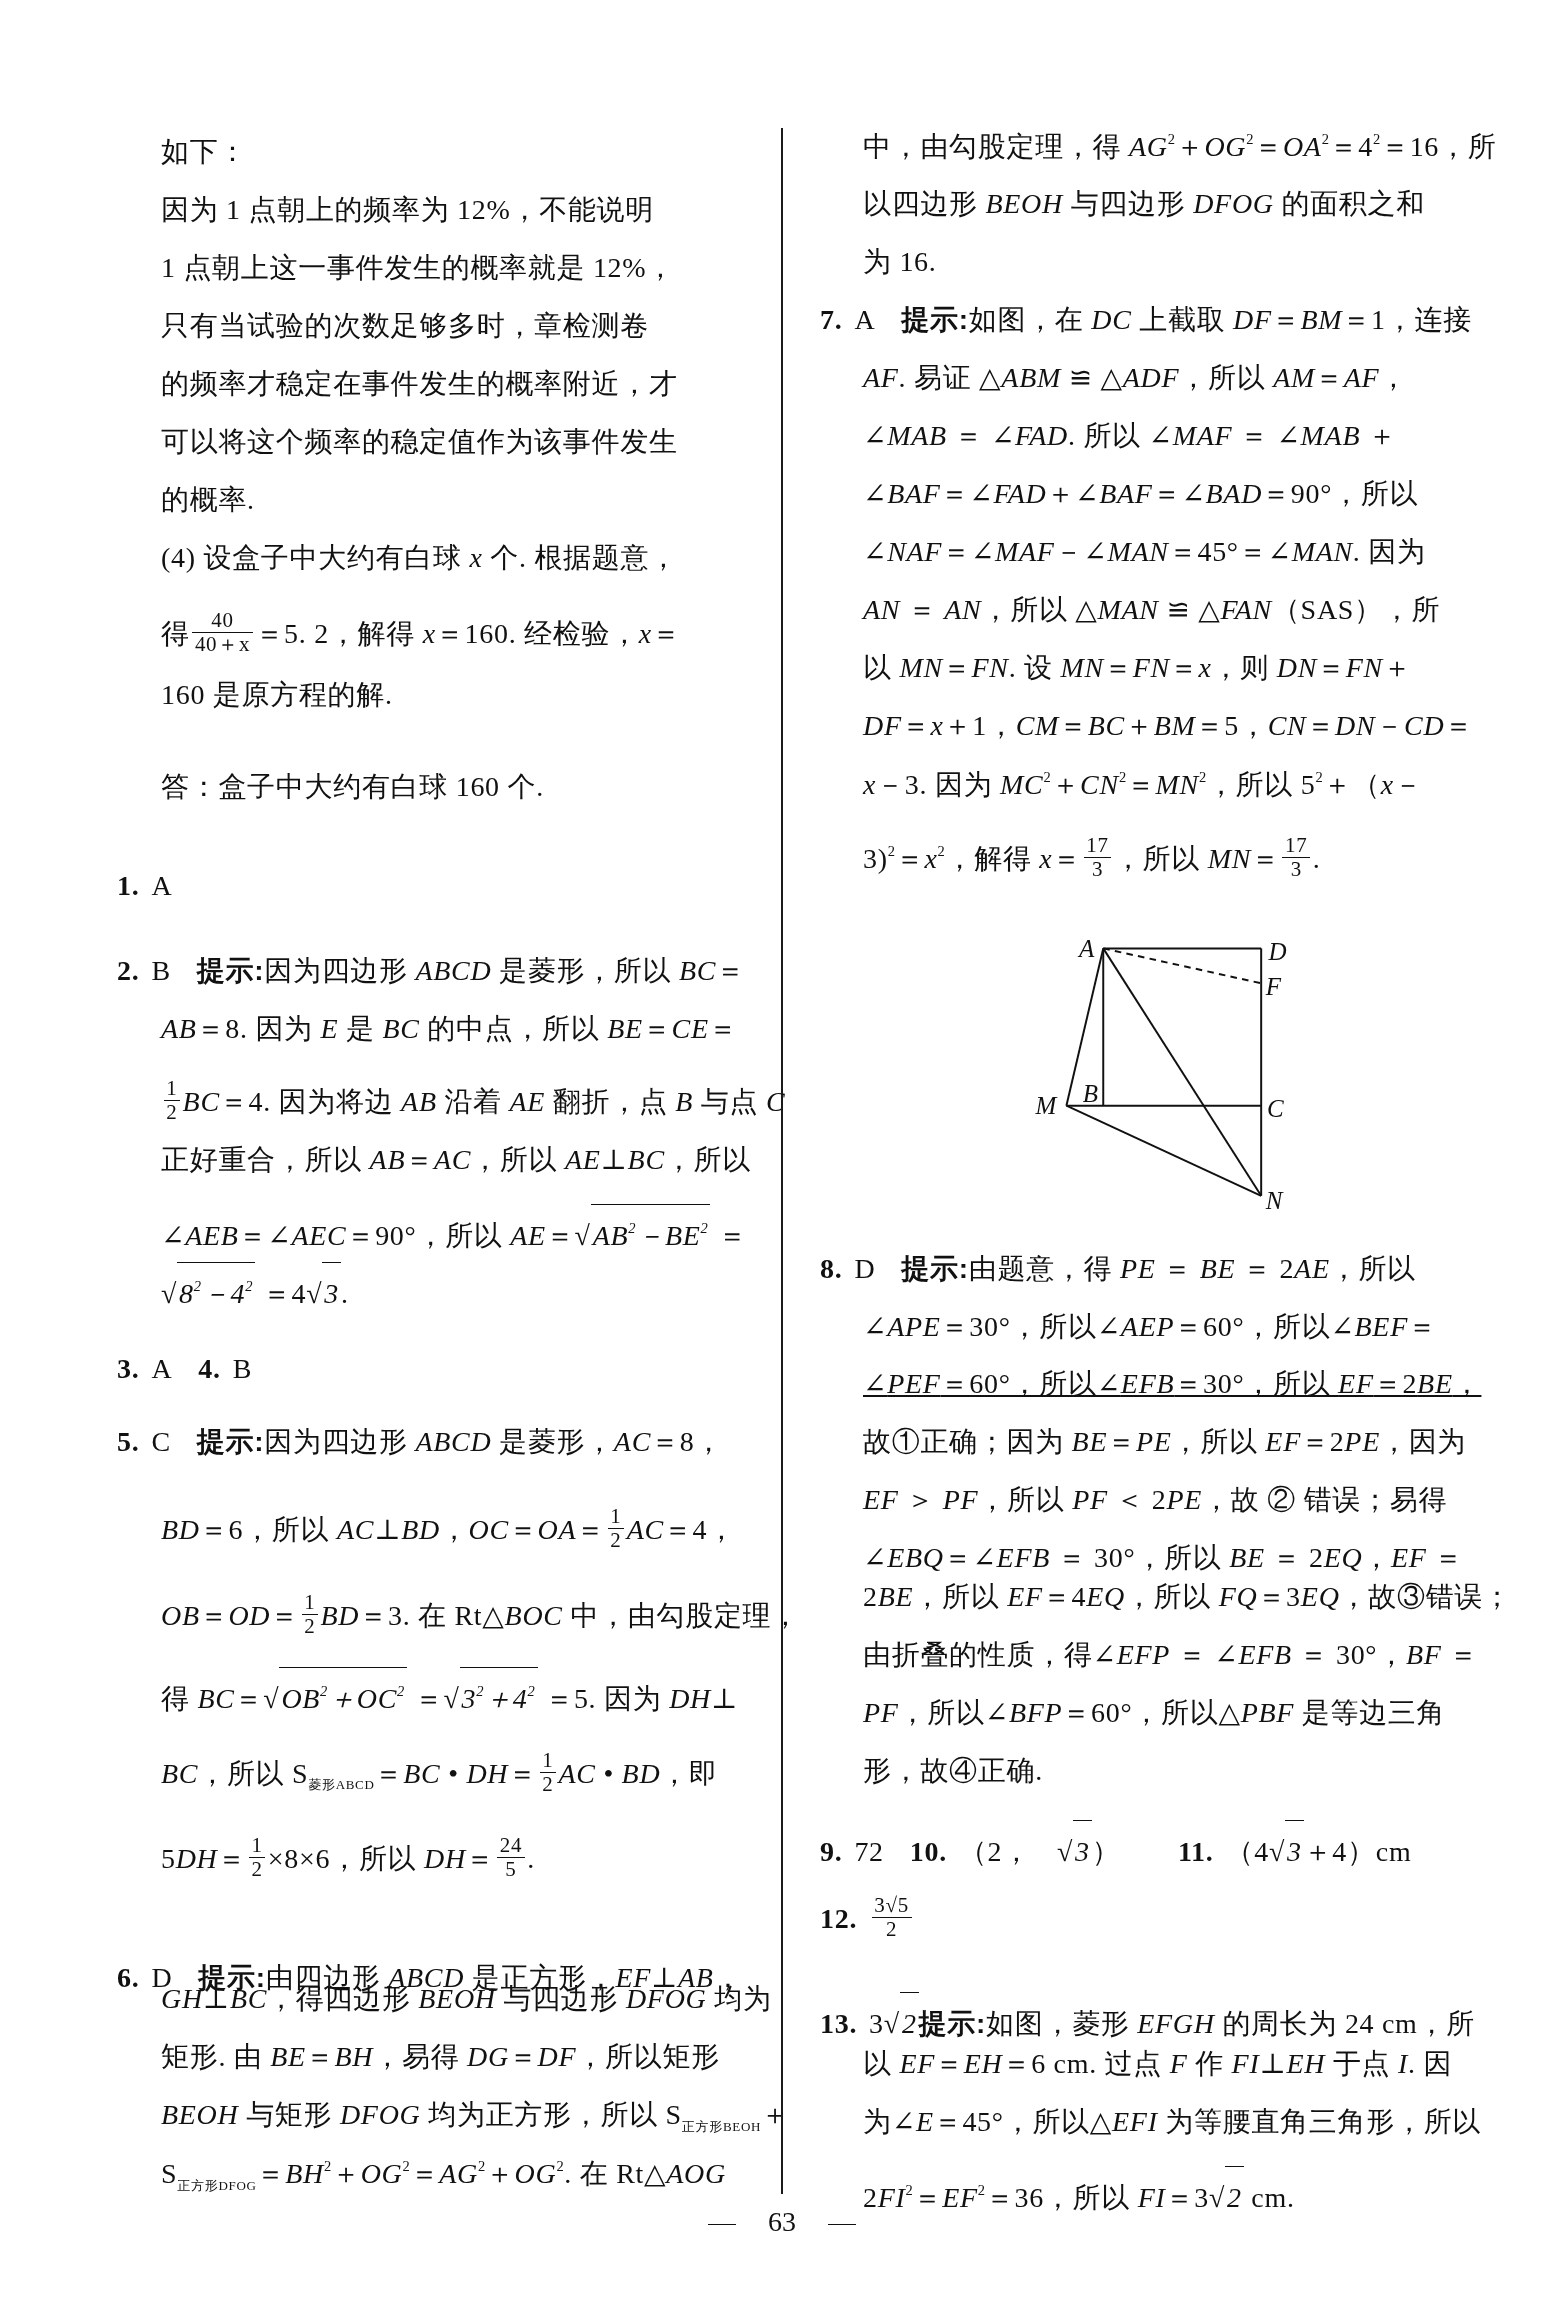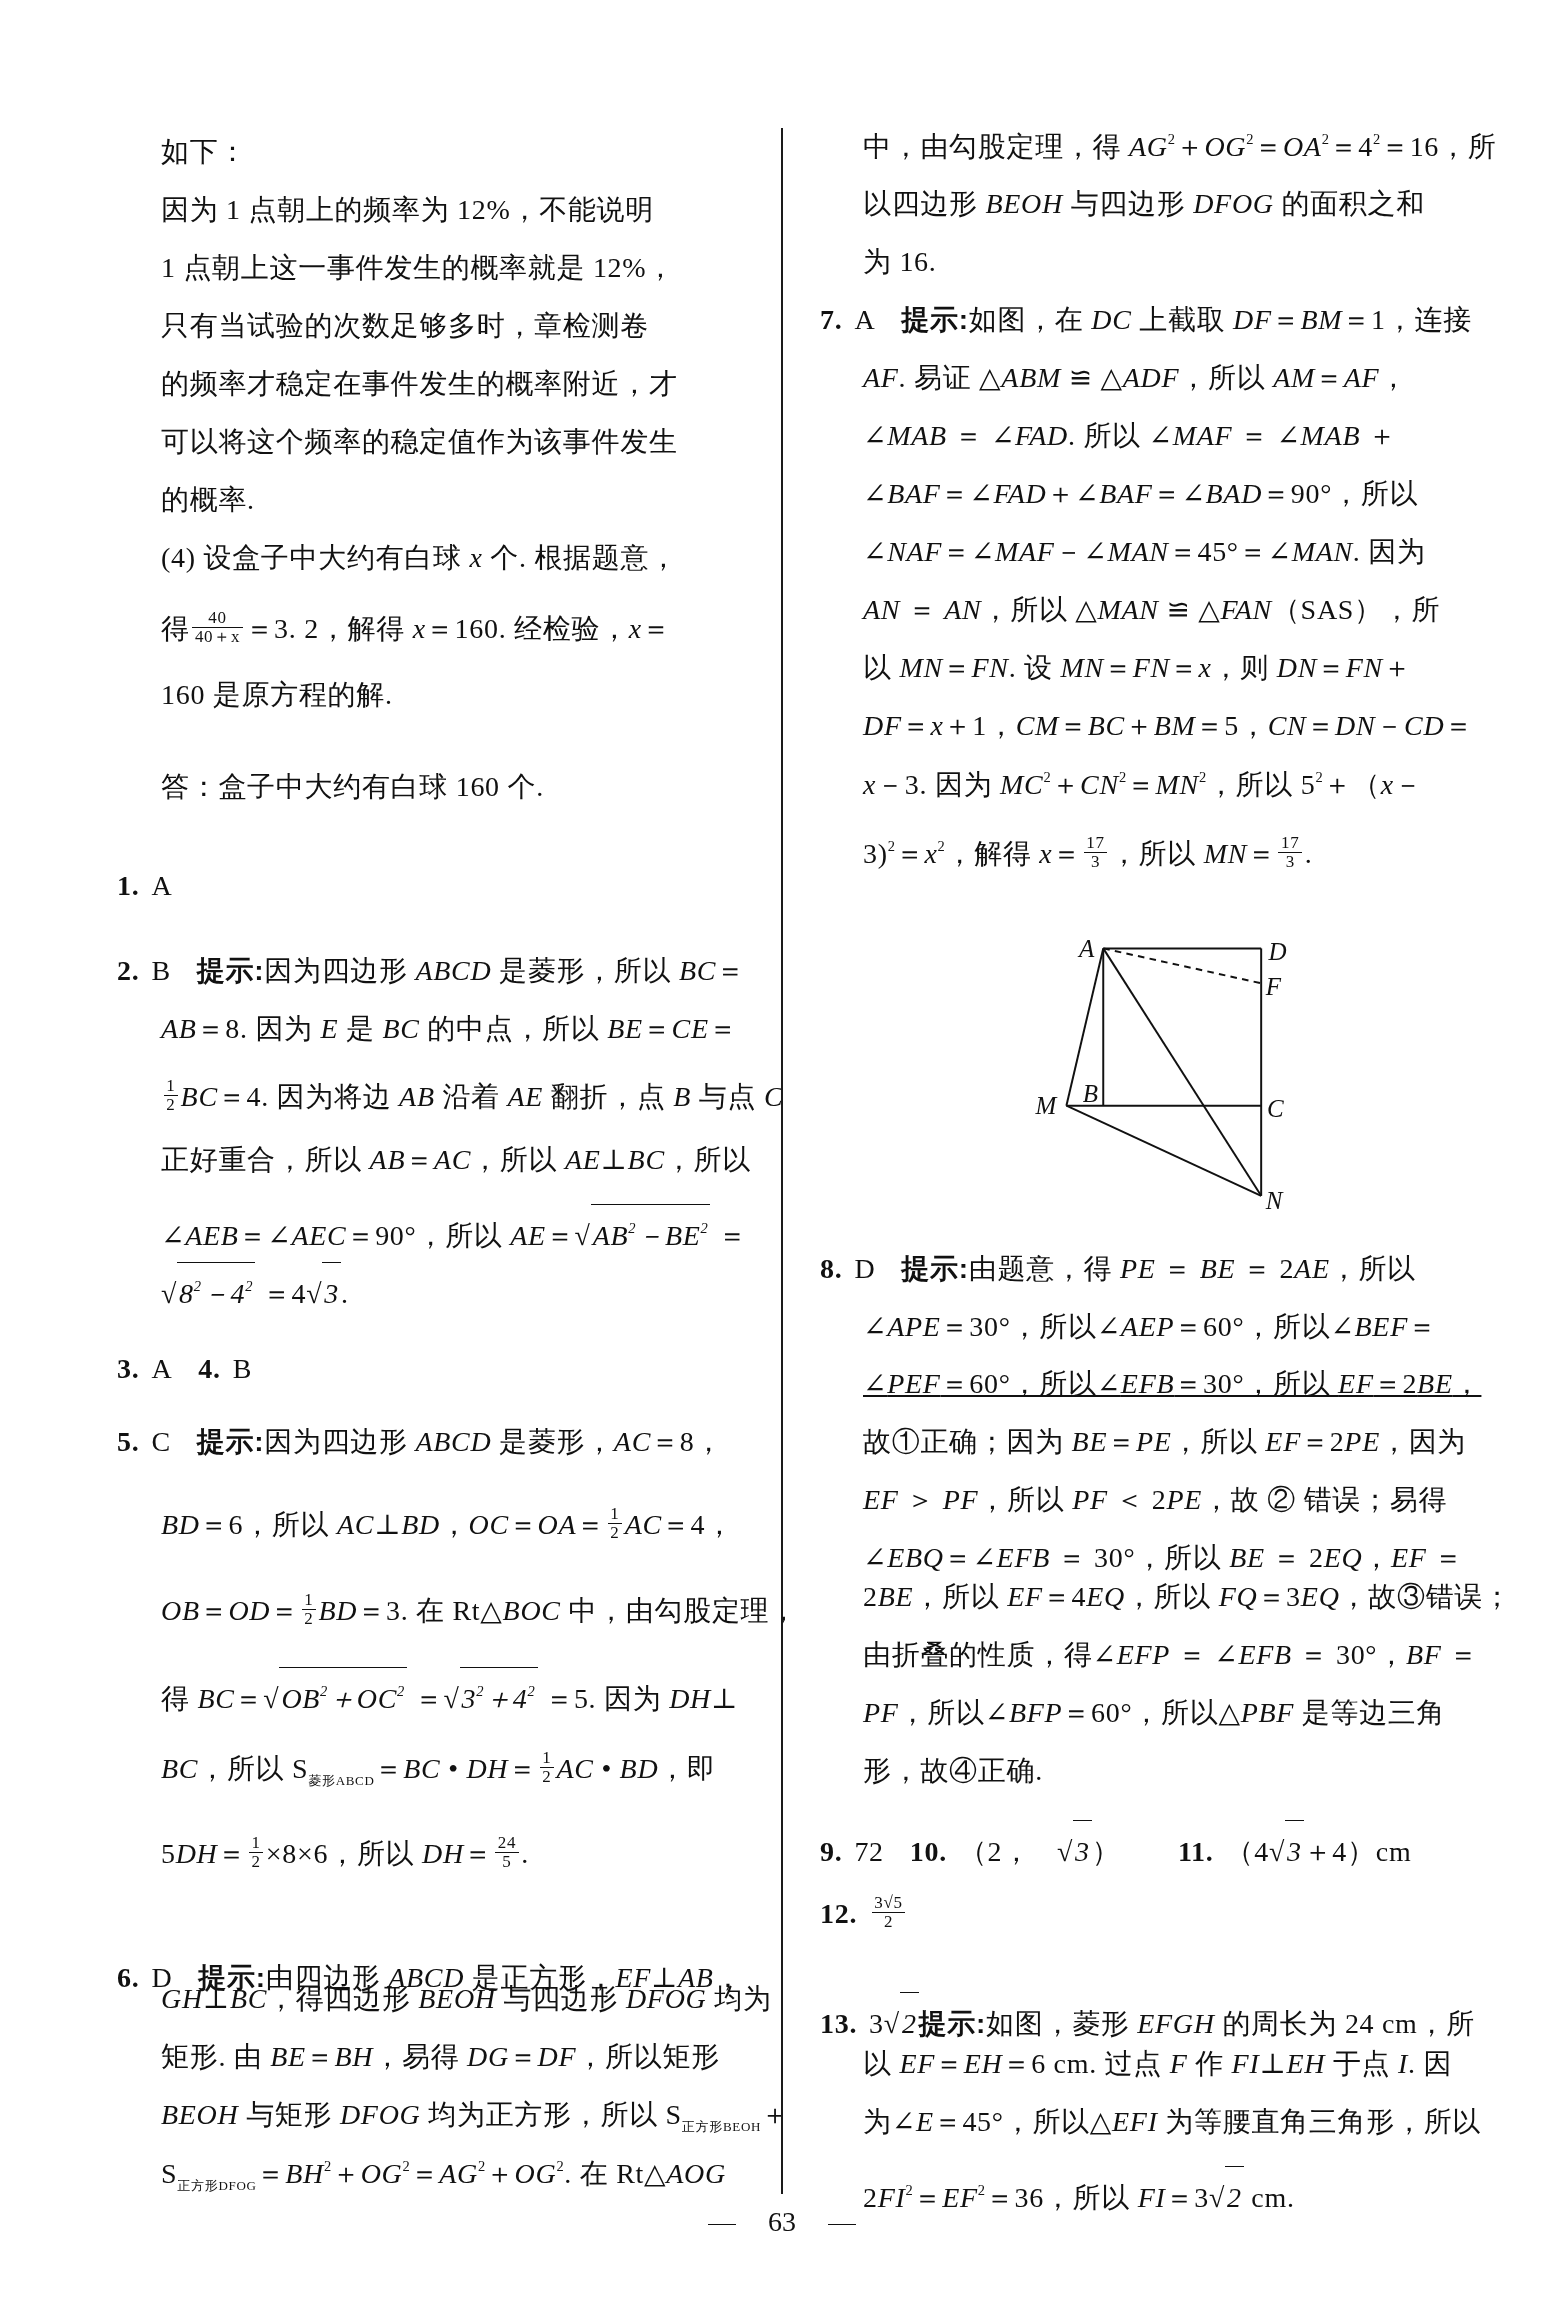--- a/index.html
+++ b/index.html
@@ -11,21 +11,21 @@
   .col-right { left: 782px; width: 782px; }
   .divider { position: absolute; left: 781px; top: 128px; width: 2px; height: 2066px; background: #1a1a1a; }
   .line { position: absolute; white-space: nowrap; font-size: 28px; line-height: 1; letter-spacing: 0.7px; }
   .line .i { font-style: italic; }
   .line sup { font-size: 14.5px; vertical-align: 12px; }
   .line sub { font-size: 13px; vertical-align: -6.6px; }
   .line .b { font-weight: bold; font-family: "Liberation Sans", "DejaVu Sans", sans-serif; }
   .num { font-weight: bold; font-family: "Liberation Serif", serif; margin-right: 12px; }
   .ans { margin-right: 26px; }
   .frac { display: inline-block; vertical-align: middle; text-align: center; margin: 0 2.6px; position: relative; top: -4px; }
-  .frac > span { display: block; font-size: 17px; line-height: 1.08; padding: 0 2.6px; }
+  .frac > span { display: block; font-size: 21px; line-height: 1.08; padding: 0 2.6px; }
   .frac > span.n { border-bottom: 1.3px solid #111; }
   .sqrt { display: inline-block; }
   .sqrt .rad { display: inline-block; border-top: 1.3px solid #111; padding: 16px 2px; line-height: 1.05; }
   .sqrt .sign { display: inline-block; font-style: normal; }
   .heading { position: absolute; left: 0; width: 781px; text-align: center; font-family: "Liberation Sans", "DejaVu Sans", sans-serif;
              font-weight: bold; font-size: 36px; }
   .pagenum { position: absolute; top: 2206px; left: 0; width: 1564px; text-align: center; font-size: 28px; }
   .pagenum .dash { display: inline-block; width: 28px; height: 1.3px; background: #111; vertical-align: middle; margin: 0 32px; }
   svg.fig { position: absolute; left: 1021px; top: 916px; }
   svg.fig text { font-family: "Liberation Serif", serif; font-style: italic; font-size: 38px; fill: #111; }
@@ -36,21 +36,21 @@
 <div class="page">
   <div class="col col-left" id="col-left">
       <div class="line" style="top: 138px; left: 161px;"><span>如下：</span></div>
       <div class="line" style="top: 196px; left: 161px;"><span>因为 1 点朝上的频率为 12%，不能说明</span></div>
       <div class="line" style="top: 254px; left: 161px;"><span>1 点朝上这一事件发生的概率就是 12%，</span></div>
       <div class="line" style="top: 312px; left: 161px;"><span>只有当试验的次数足够多时，章检测卷</span></div>
       <div class="line" style="top: 370px; left: 161px;"><span>的频率才稳定在事件发生的概率附近，才</span></div>
       <div class="line" style="top: 428px; left: 161px;"><span>可以将这个频率的稳定值作为该事件发生</span></div>
       <div class="line" style="top: 486px; left: 161px;"><span>的概率.</span></div>
       <div class="line" style="top: 544px; left: 161px;"><span>(4) 设盒子中大约有白球 </span><span class="i">x</span><span> 个. 根据题意，</span></div>
-      <div class="line" style="top: 613px; left: 161px;"><span>得</span><span class="frac"><span class="n">40</span><span class="d">40＋x</span></span><span>＝3. 2，解得 </span><span class="i">x</span><span>＝160. 经检验，</span><span class="i">x</span><span>＝</span></div>
+      <div class="line" style="top: 613px; left: 161px;"><span>得</span><span class="frac"><span class="n">40</span><span class="d">40＋x</span></span><span>＝5. 2，解得 </span><span class="i">x</span><span>＝160. 经检验，</span><span class="i">x</span><span>＝</span></div>
       <div class="line" style="top: 681px; left: 161px;"><span>160 是原方程的解.</span></div>
       <div class="line" style="top: 739px; left: 161px; margin-top: 34px;"><span>答：盒子中大约有白球 160 个.</span></div>
       <div class="line" style="top: 872px; left: 117px;"><span class="num">1.</span><span>A</span></div>
       <div class="line" style="top: 957px; left: 117px;"><span class="num">2.</span><span class="ans">B</span><span class="b">提示:</span><span>因为四边形 </span><span class="i">ABCD</span><span> 是菱形，所以 </span><span class="i">BC</span><span>＝</span></div>
       <div class="line" style="top: 1015px; left: 161px;"><span class="i">AB</span><span>＝8. 因为 </span><span class="i">E</span><span> 是 </span><span class="i">BC</span><span> 的中点，所以 </span><span class="i">BE</span><span>＝</span><span class="i">CE</span><span>＝</span></div>
       <div class="line" style="top: 1081px; left: 161px;"><span class="frac"><span class="n">1</span><span class="d">2</span></span><span class="i">BC</span><span>＝4. 因为将边 </span><span class="i">AB</span><span> 沿着 </span><span class="i">AE</span><span> 翻折，点 </span><span class="i">B</span><span> 与点 </span><span class="i">C</span></div>
       <div class="line" style="top: 1146px; left: 161px;"><span>正好重合，所以 </span><span class="i">AB</span><span>＝</span><span class="i">AC</span><span>，所以 </span><span class="i">AE</span><span>⊥</span><span class="i">BC</span><span>，所以</span></div>
       <div class="line" style="top: 1204px; left: 161px;"><span>∠</span><span class="i">AEB</span><span>＝∠</span><span class="i">AEC</span><span>＝90°，所以 </span><span class="i">AE</span><span>＝</span><span class="sqrt"><span class="sign">√</span><span class="rad i"><span>AB</span><sup>2</sup><span>－BE</span><sup>2</sup></span></span><span> ＝</span></div>
       <div class="line" style="top: 1262px; left: 161px;"><span class="sqrt"><span class="sign">√</span><span class="rad i"><span>8</span><sup>2</sup><span>－4</span><sup>2</sup></span></span><span> ＝4</span><span class="sqrt"><span class="sign">√</span><span class="rad i"><span>3</span></span></span><span>.</span></div>
       <div class="line" style="top: 1355px; left: 117px;"><span class="num">3.</span><span class="ans">A</span><span class="num">4.</span><span>B</span></div>

